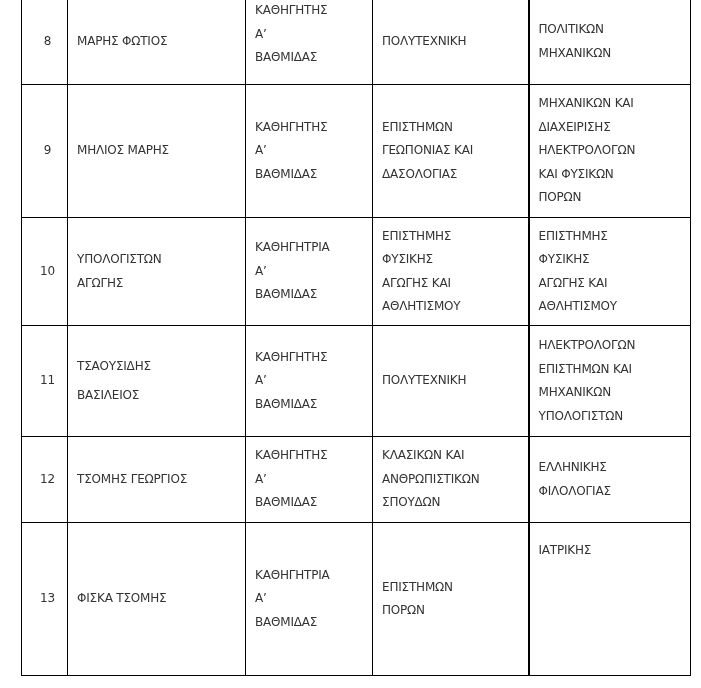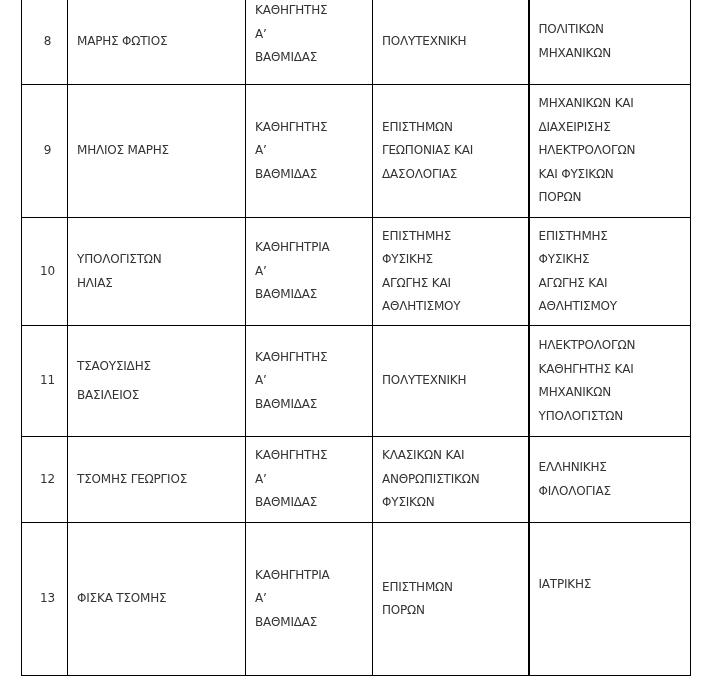--- a/index.html
+++ b/index.html
@@ -106,21 +106,21 @@
         <span class="line">ΠΟΡΩΝ</span>
       </td>
     </tr>
 
     <tr style="height:108px">
       <td class="col-num">
         <span class="line">10</span>
       </td>
       <td>
         <span class="line">ΥΠΟΛΟΓΙΣΤΩΝ</span>
-        <span class="line">ΗΛΙΑΣ</span>
+        <span class="line">ΑΓΩΓΗΣ</span>
       </td>
       <td>
         <span class="line">ΚΑΘΗΓΗΤΡΙΑ</span>
         <span class="line">Α’</span>
         <span class="line">ΒΑΘΜΙΔΑΣ</span>
       </td>
       <td>
         <span class="line">ΕΠΙΣΤΗΜΗΣ</span>
         <span class="line">ΦΥΣΙΚΗΣ</span>
         <span class="line">ΑΓΩΓΗΣ ΚΑΙ</span>
@@ -145,42 +145,42 @@
       <td>
         <span class="line">ΚΑΘΗΓΗΤΗΣ</span>
         <span class="line">Α’</span>
         <span class="line">ΒΑΘΜΙΔΑΣ</span>
       </td>
       <td>
         <span class="line">ΠΟΛΥΤΕΧΝΙΚΗ</span>
       </td>
       <td class="col-dept">
         <span class="line">ΗΛΕΚΤΡΟΛΟΓΩΝ</span>
-        <span class="line">ΚΑΘΗΓΗΤΗΣ ΚΑΙ</span>
+        <span class="line">ΕΠΙΣΤΗΜΩΝ ΚΑΙ</span>
         <span class="line">ΜΗΧΑΝΙΚΩΝ</span>
         <span class="line">ΥΠΟΛΟΓΙΣΤΩΝ</span>
       </td>
     </tr>
 
     <tr style="height:86px">
       <td class="col-num">
         <span class="line">12</span>
       </td>
       <td>
         <span class="line">ΤΣΟΜΗΣ ΓΕΩΡΓΙΟΣ</span>
       </td>
       <td>
         <span class="line">ΚΑΘΗΓΗΤΗΣ</span>
         <span class="line">Α’</span>
         <span class="line">ΒΑΘΜΙΔΑΣ</span>
       </td>
       <td>
         <span class="line">ΚΛΑΣΙΚΩΝ ΚΑΙ</span>
         <span class="line">ΑΝΘΡΩΠΙΣΤΙΚΩΝ</span>
-        <span class="line">ΦΥΣΙΚΩΝ</span>
+        <span class="line">ΣΠΟΥΔΩΝ</span>
       </td>
       <td class="col-dept">
         <span class="line">ΕΛΛΗΝΙΚΗΣ</span>
         <span class="line">ΦΙΛΟΛΟΓΙΑΣ</span>
       </td>
     </tr>
 
     <tr style="height:153px">
       <td class="col-num">
         <span class="line">13</span>
@@ -190,18 +190,18 @@
       </td>
       <td>
         <span class="line">ΚΑΘΗΓΗΤΡΙΑ</span>
         <span class="line">Α’</span>
         <span class="line">ΒΑΘΜΙΔΑΣ</span>
       </td>
       <td>
         <span class="line">ΕΠΙΣΤΗΜΩΝ</span>
         <span class="line">ΠΟΡΩΝ</span>
       </td>
-      <td class="col-dept" style="vertical-align:top;padding-top:50px">
+      <td class="col-dept" style="vertical-align:top;padding-top:16px">
         <span class="line">ΙΑΤΡΙΚΗΣ</span>
       </td>
     </tr>
   </tbody>
 </table>
 
 </body></html>

